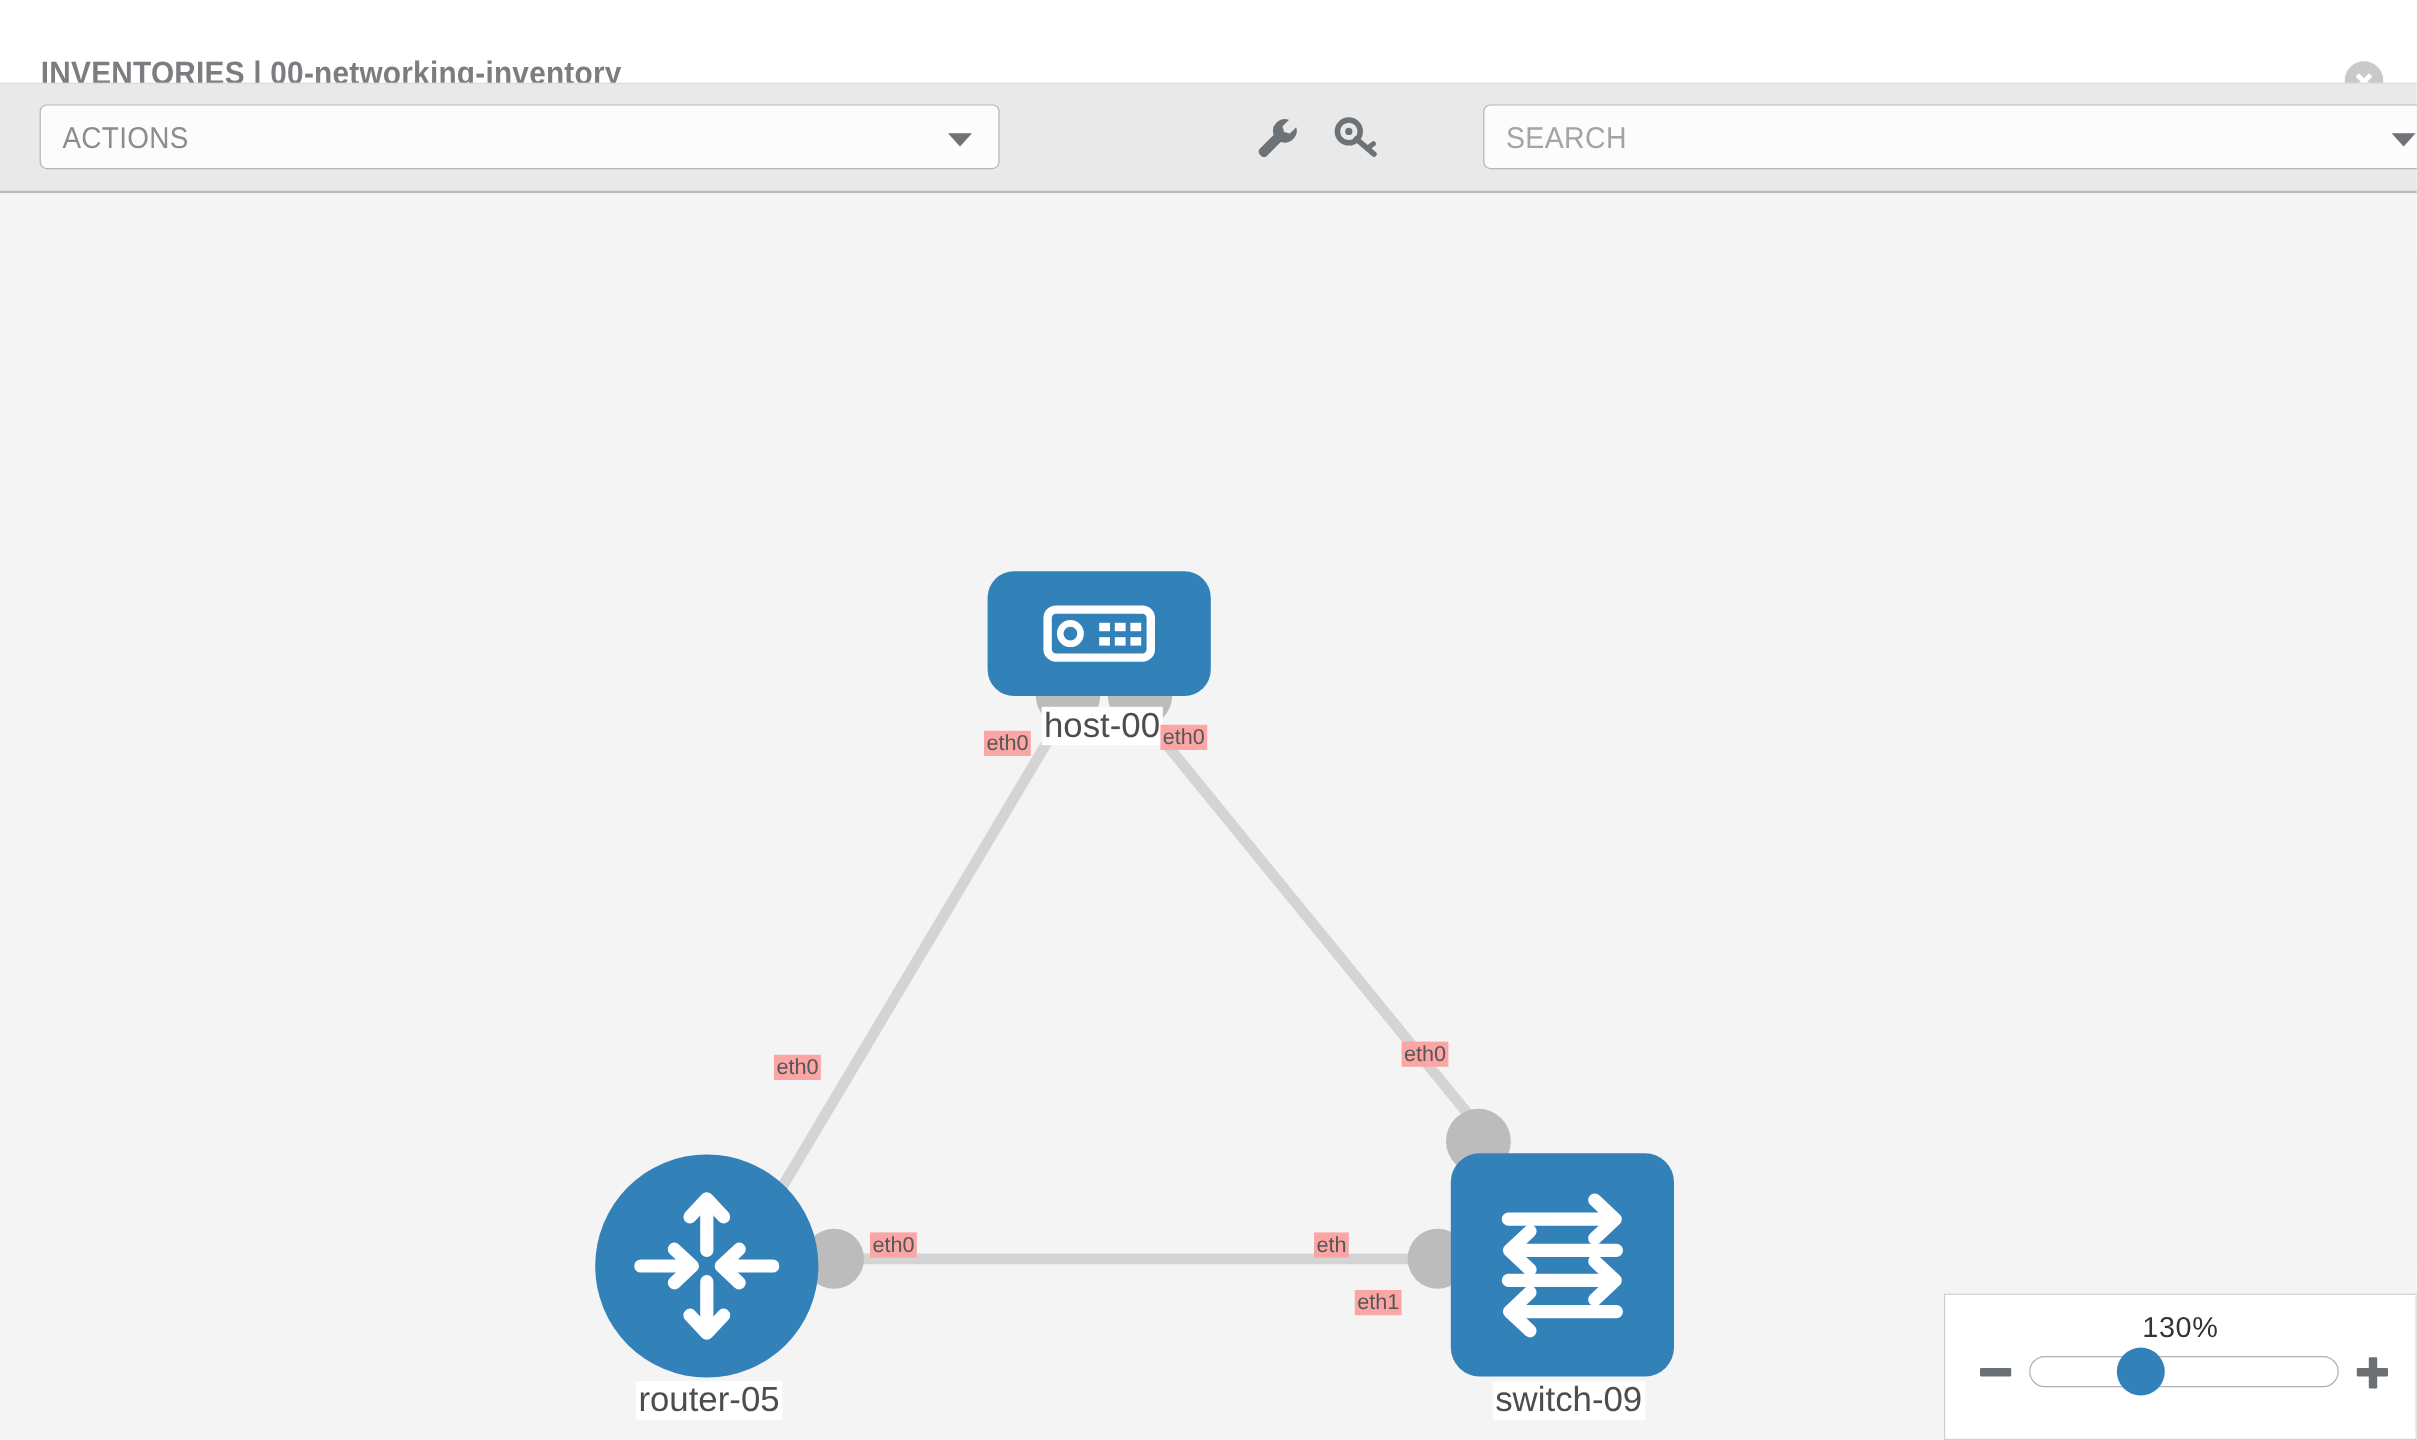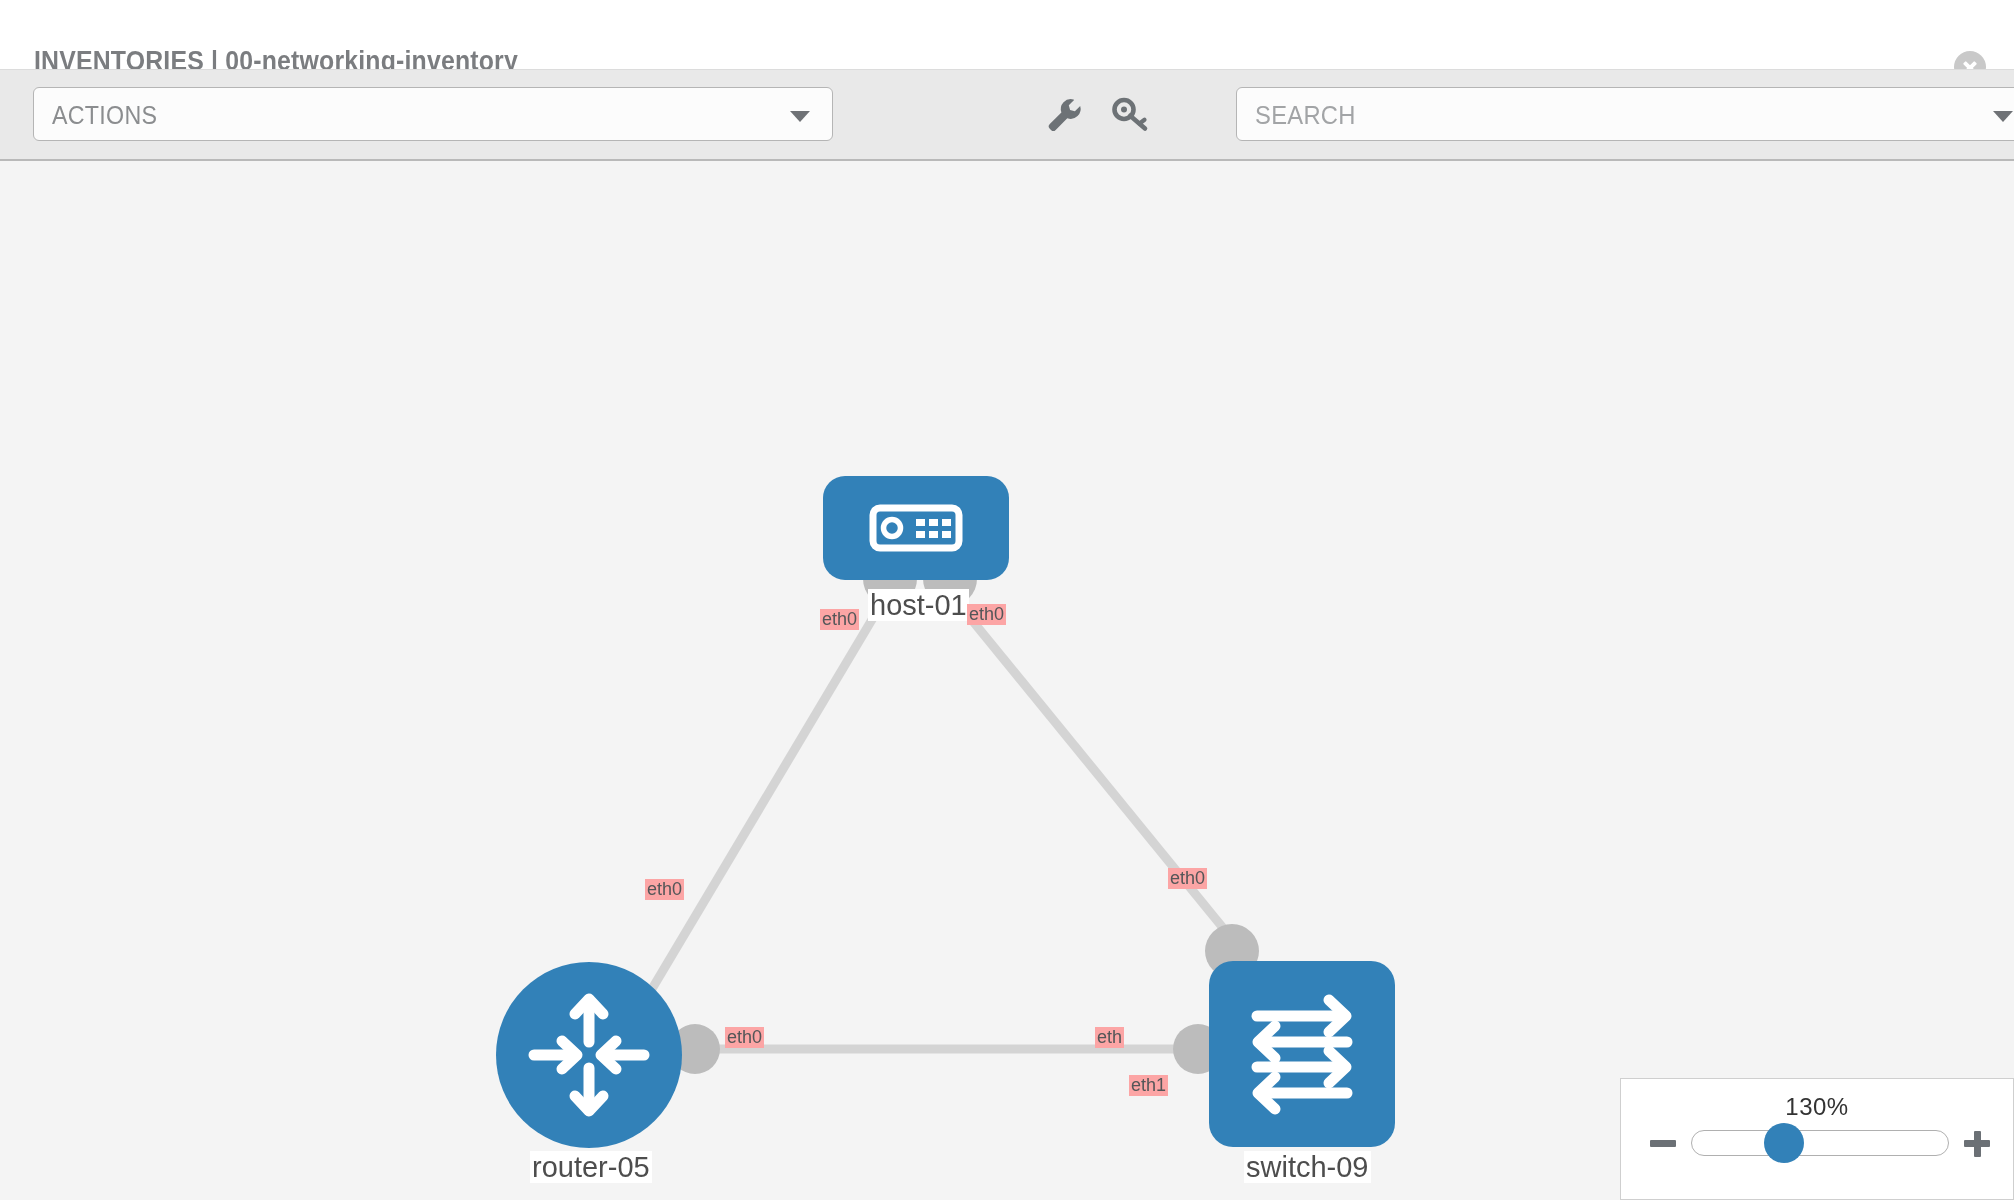--- a/index.html
+++ b/index.html
@@ -335,21 +335,21 @@
       <rect x="50" y="32" width="86" height="40" rx="7" ry="7" fill="none" stroke="#ffffff" stroke-width="7"></rect>
       <circle cx="69" cy="52" r="8.5" fill="none" stroke="#ffffff" stroke-width="5.5"></circle>
       <rect x="93" y="43" width="9" height="7" fill="#ffffff"></rect>
       <rect x="106" y="43" width="9" height="7" fill="#ffffff"></rect>
       <rect x="119" y="43" width="9" height="7" fill="#ffffff"></rect>
       <rect x="93" y="55" width="9" height="7" fill="#ffffff"></rect>
       <rect x="106" y="55" width="9" height="7" fill="#ffffff"></rect>
       <rect x="119" y="55" width="9" height="7" fill="#ffffff"></rect>
     </svg>
   </div>
-  <div class="node-label" style="left:868px; top:428px;">host-01</div>
+  <div class="node-label" style="left:868px; top:428px;">host-00</div>
   <div class="edge-label" style="left:820px; top:448px;">eth0</div>
   <div class="edge-label" style="left:967px; top:443px;">eth0</div>
 
   <div class="node node-router" style="left:496px; top:801px; width:186px; height:186px;">
     <div class="node-shape"></div>
     <svg class="node-glyph" viewBox="0 0 186 186">
       <g stroke="#ffffff" stroke-width="11" stroke-linecap="round" stroke-linejoin="round" fill="none">
 
         <path d="M93 80 L93 38"></path>
         <path d="M79 52 L93 37 L107 52"></path>

